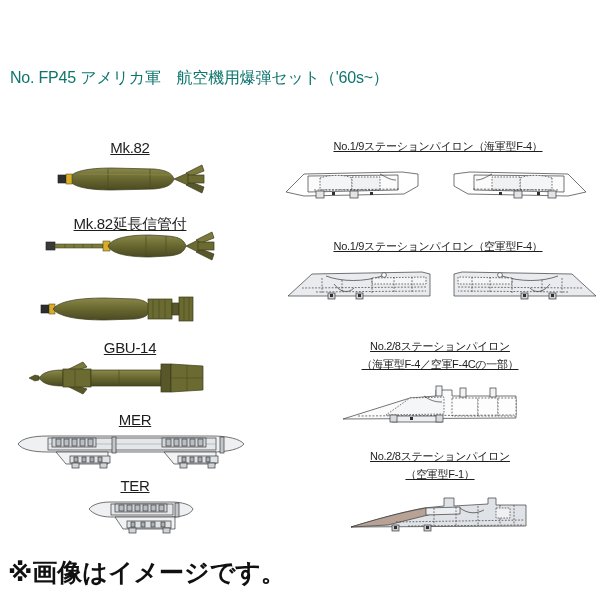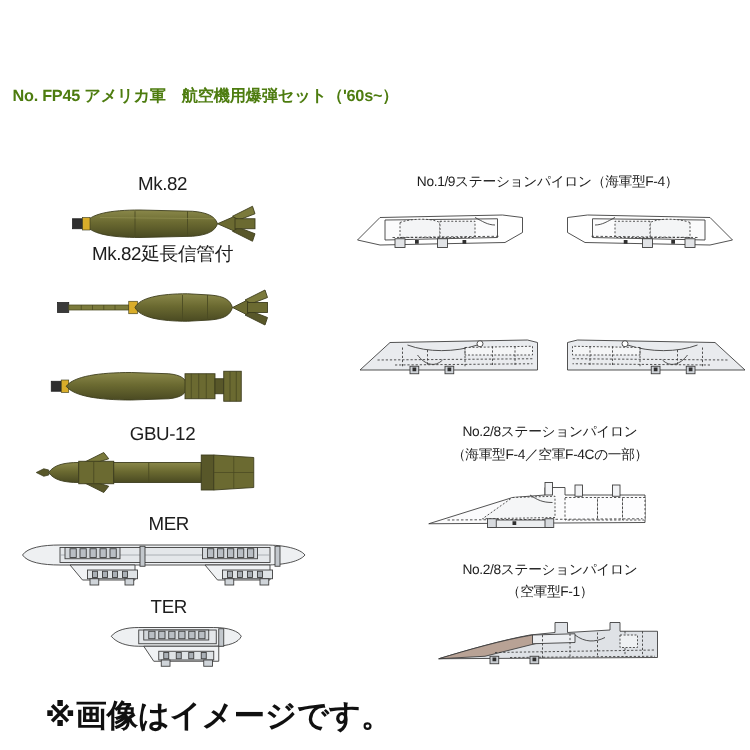--- a/index.html
+++ b/index.html
@@ -6,37 +6,37 @@
   body{
     width:600px;height:600px;position:relative;overflow:hidden;
     font-family:"Liberation Sans","DejaVu Sans",sans-serif;
     color:#1b1b1b;background:#ffffff;
   }
   .sheet{position:absolute;inset:0;background:#fff;}
 
   
   .title{
     position:absolute;left:10px;top:68px;
-    font-size:13px;font-weight:700;letter-spacing:-0.2px;
-    white-space:nowrap;color:#4d7c0f;
+    font-size:16px;font-weight:400;letter-spacing:-0.2px;
+    white-space:nowrap;color:#0f766e;
   }
 
   
   .cap{
     position:absolute;text-align:center;
     font-size:15px;line-height:1.12;color:#1d1d1d;
-    white-space:nowrap;letter-spacing:-0.3px;
+    white-space:nowrap;letter-spacing:-0.3px;text-decoration:underline;
   }
   .cap.sm{font-size:11px;}
 
   
   .footer{
     position:absolute;left:8px;top:556px;
     font-size:25px;font-weight:700;letter-spacing:0px;
-    color:#101010;white-space:nowrap;margin-left:28px;
+    color:#101010;white-space:nowrap;
   }
 
   
   .art{position:absolute;}
   .art svg{display:block;overflow:visible;}
 </style>
 </head>
 <body>
 
 <div class="sheet">
@@ -63,21 +63,21 @@
       <path d="M136 10 L152 2 L154 8 L141 13 Z" fill="#7b7a3c" stroke="#3b3b1c" stroke-width="0.7"></path>
       <path d="M136 22 L152 30 L154 24 L141 19 Z" fill="#585729" stroke="#3b3b1c" stroke-width="0.7"></path>
       <rect x="138" y="12" width="16" height="8" fill="#6b6a31" stroke="#3b3b1c" stroke-width="0.7"></rect>
 
       <line x1="58" y1="6" x2="58" y2="26" stroke="#4a4a22" stroke-width="0.7"></line>
       <line x1="100" y1="6" x2="100" y2="26" stroke="#4a4a22" stroke-width="0.7"></line>
       <line x1="30" y1="11" x2="122" y2="12" stroke="#9a9858" stroke-width="0.6" opacity="0.7"></line>
     </svg>
   </div>
 
-  <div class="cap" style="left:20px;top:196px;width:220px;">Mk.82延長信管付</div>
+  <div class="cap" style="left:20px;top:216px;width:220px;">Mk.82延長信管付</div>
   <div class="art" style="left:40px;top:230px;">
     <svg width="180" height="32" viewBox="0 0 180 32">
       <defs>
         <linearGradient id="od2" x1="0" y1="0" x2="0" y2="1">
           <stop offset="0%" stop-color="#8a884a"></stop>
             <stop offset="45%" stop-color="#6b6a31"></stop>
             <stop offset="100%" stop-color="#4a4a22"></stop>
         </linearGradient>
       </defs>
 
@@ -117,21 +117,21 @@
       <line x1="118" y1="7" x2="118" y2="27" stroke="#4a4a22" stroke-width="0.7"></line>
       <line x1="124" y1="7" x2="124" y2="27" stroke="#4a4a22" stroke-width="0.7"></line>
       <line x1="130" y1="7" x2="130" y2="27" stroke="#4a4a22" stroke-width="0.7"></line>
       <rect x="137" y="11" width="7" height="12" fill="#585729" stroke="#3b3b1c" stroke-width="0.7"></rect>
       <rect x="144" y="5" width="14" height="24" fill="#6b6a31" stroke="#3b3b1c" stroke-width="0.7"></rect>
       <line x1="149" y1="5" x2="149" y2="29" stroke="#4a4a22" stroke-width="0.7"></line>
       <line x1="154" y1="5" x2="154" y2="29" stroke="#4a4a22" stroke-width="0.7"></line>
     </svg>
   </div>
 
-  <div class="cap" style="left:45px;top:340px;width:170px;">GBU-12</div>
+  <div class="cap" style="left:45px;top:340px;width:170px;">GBU-14</div>
   <div class="art" style="left:25px;top:358px;">
     <svg width="190" height="40" viewBox="0 0 190 40">
       <defs>
         <linearGradient id="od4" x1="0" y1="0" x2="0" y2="1">
           <stop offset="0%" stop-color="#8a884a"></stop>
             <stop offset="45%" stop-color="#6b6a31"></stop>
             <stop offset="100%" stop-color="#4a4a22"></stop>
         </linearGradient>
       </defs>
 
@@ -268,20 +268,21 @@
         <rect x="32" y="25" width="8" height="7" fill="#e2e4e7"></rect>
         <rect x="66" y="25" width="8" height="7" fill="#e2e4e7"></rect>
         <g fill="#2f2f2f" stroke="none">
           <rect x="48" y="26" width="3" height="3"></rect>
             <rect x="86" y="26" width="3" height="3"></rect>
         </g>
       </g>
     </svg>
   </div>
 
+  <div class="cap sm" style="left:282px;top:240px;width:312px;">No.1/9ステーションパイロン（空軍型F-4）</div>
   <div class="art" style="left:286px;top:266px;">
     <svg width="146" height="42" viewBox="0 0 146 42">
       <g stroke="#3a3a3a" stroke-width="0.7" fill="#e9ebee">
         <path d="M2 30 L26 8 L136 6 L144 8 L144 30 Z"></path>
         <path d="M40 10 C56 16 78 16 96 10" fill="none"></path>
         <path d="M86 12 L140 11 L140 18 L86 18 Z" fill="#f4f5f6" stroke-dasharray="1.6 1.4"></path>
         <g stroke-dasharray="1.8 1.5" fill="none">
           <path d="M16 22 L140 21"></path>
           <path d="M30 26 L140 25"></path>
           <path d="M36 12 L36 27"></path>

